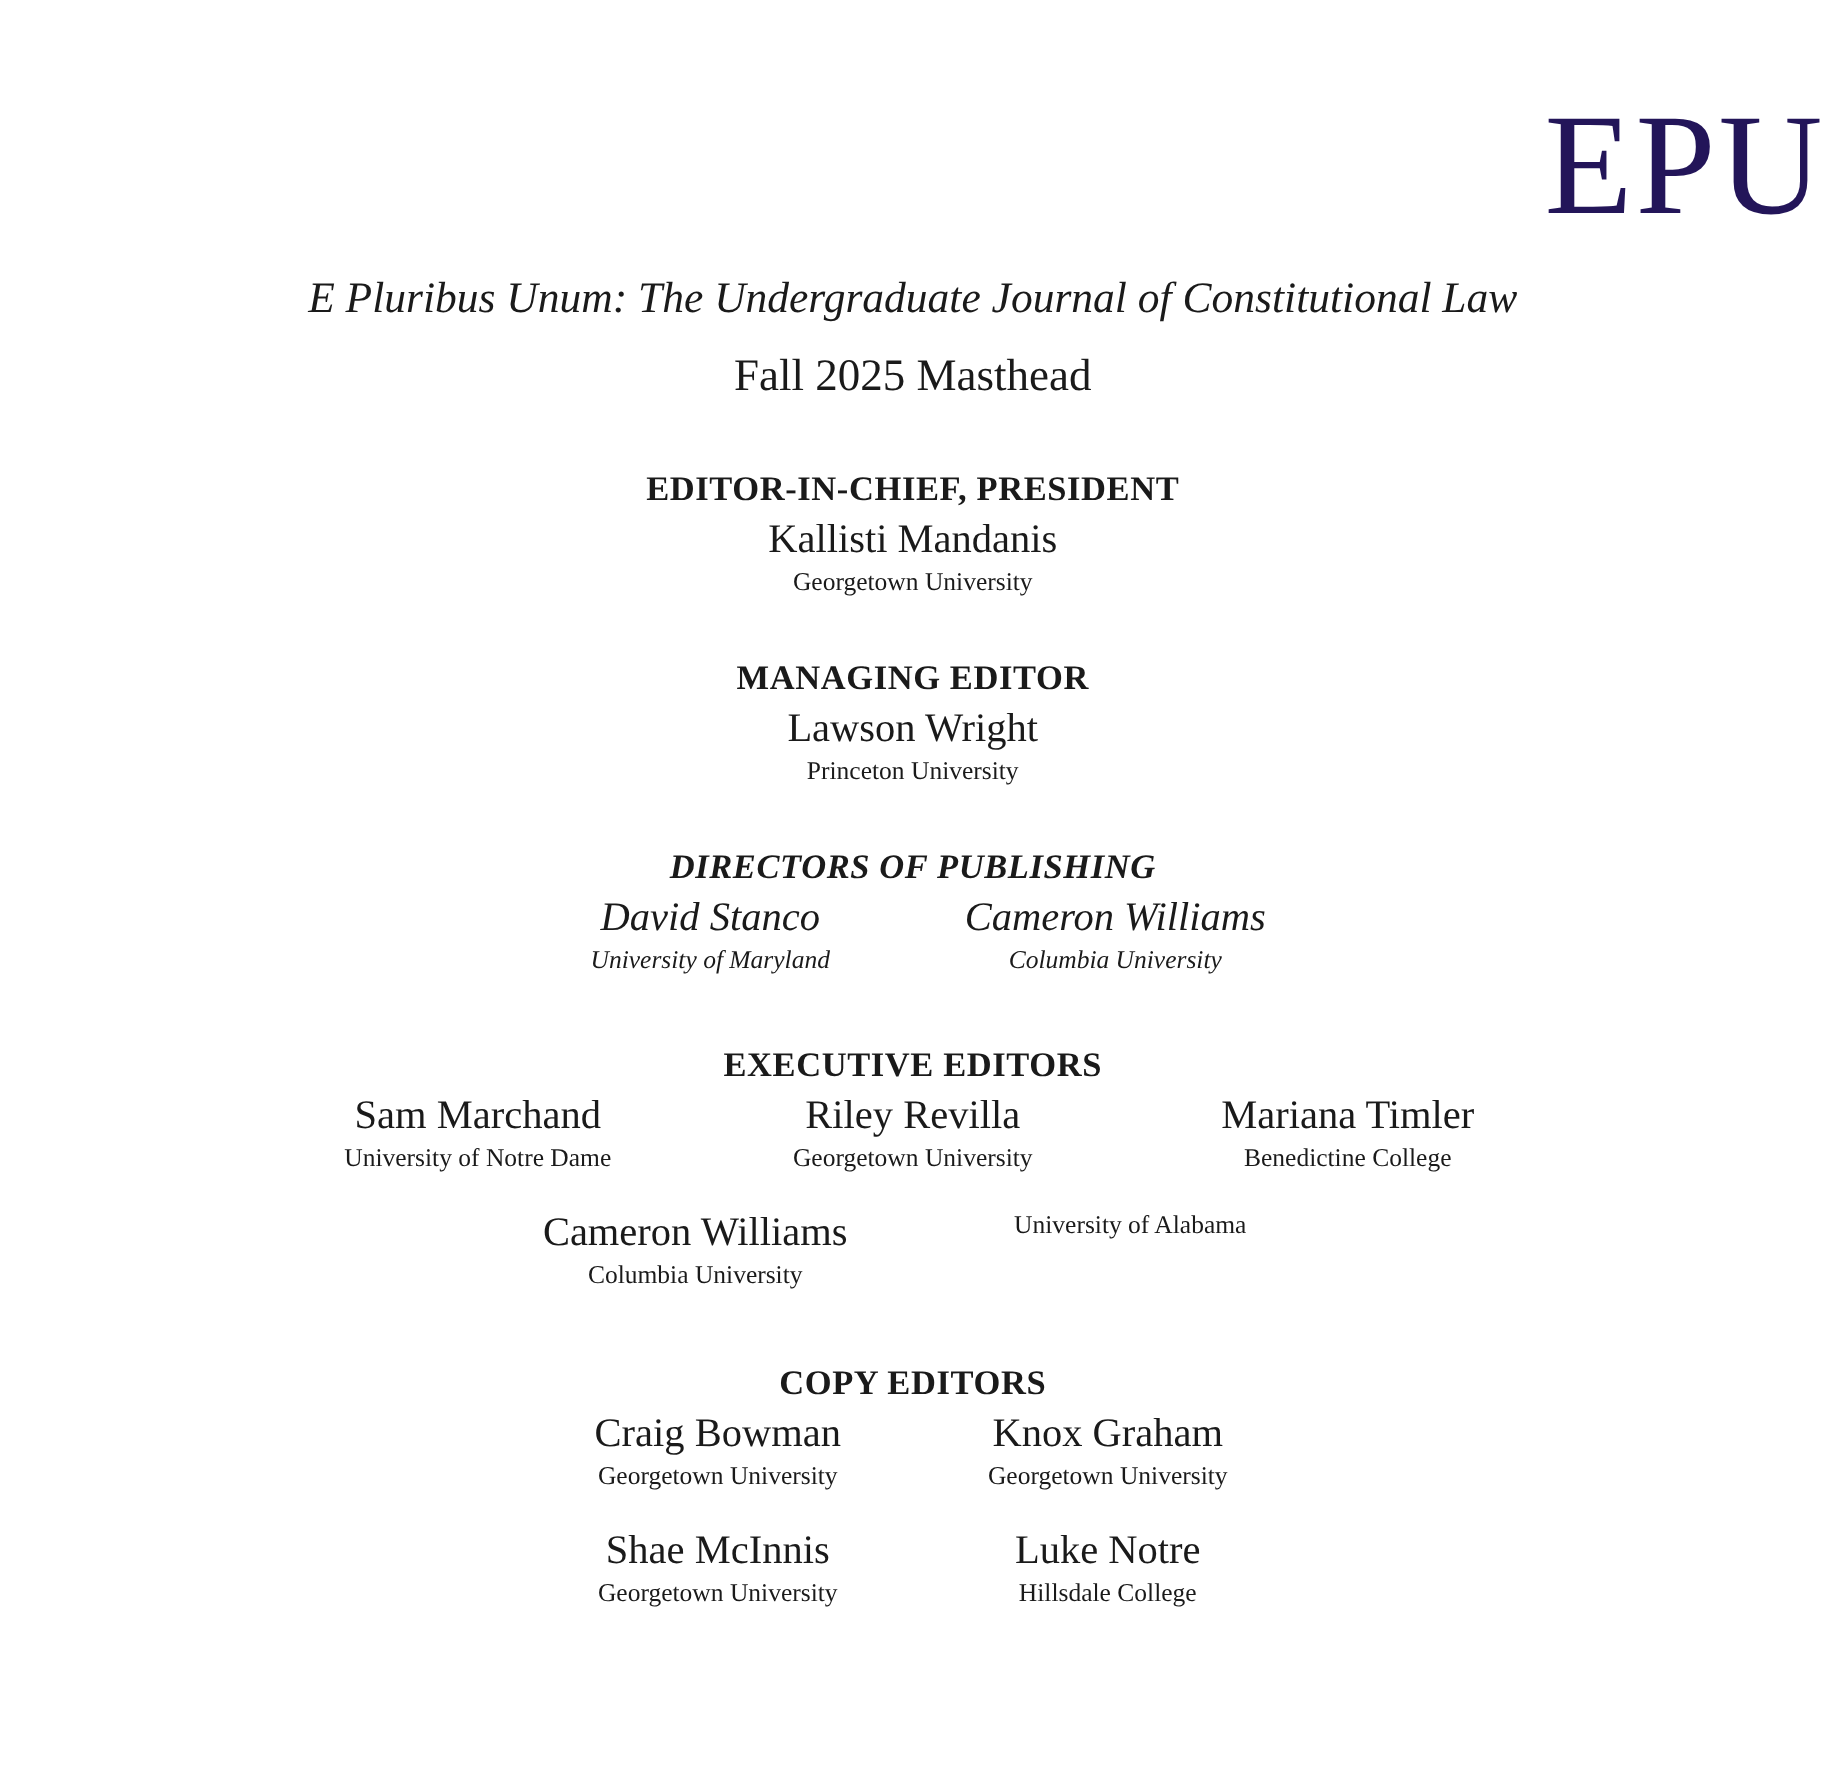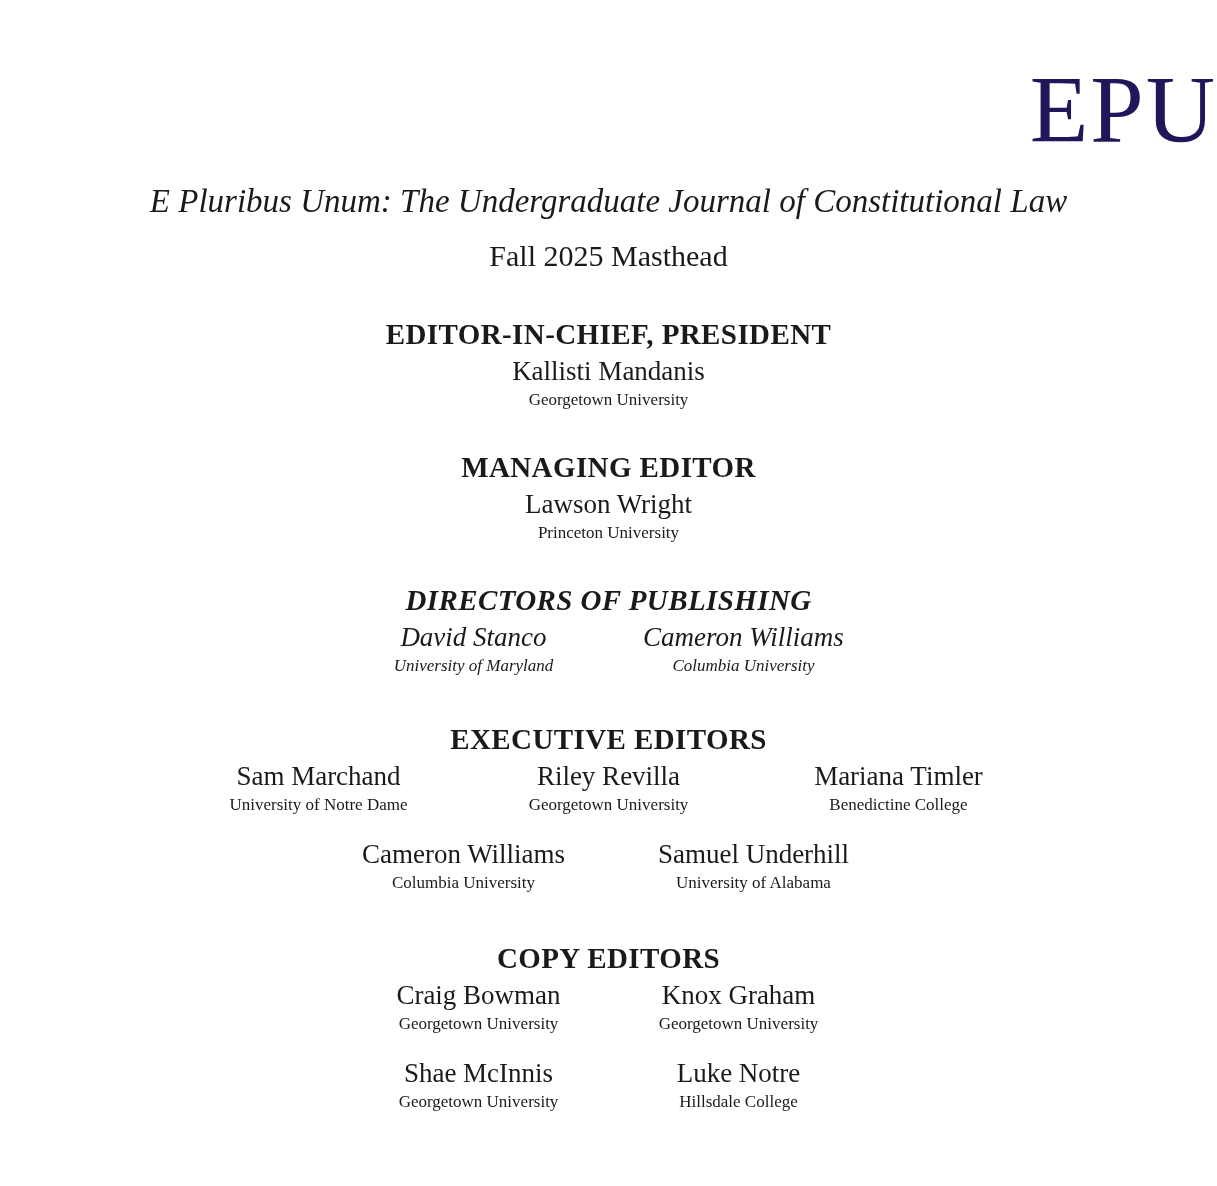--- a/index.html
+++ b/index.html
@@ -27,39 +27,39 @@
     font-size: 96px;
     line-height: 1;
     color: #231559;
     letter-spacing: 2px;
     padding-top: 62px;
     font-weight: 400;
   }
   .journal-title {
     text-align: center;
     font-style: italic;
-    font-size: 33px;
+    font-size: 29px;
     line-height: 1.2;
     margin-top: 24px;
     padding: 0 52px;
     white-space: nowrap;
   }
   .issue-line {
     text-align: center;
     font-size: 30px;
     line-height: 1.2;
     margin-top: 16px;
   }
   .section {
     margin-top: 34px;
   }
   .section-title {
     text-align: center;
     font-weight: bold;
-    font-size: 29px;
+    font-size: 23px;
     letter-spacing: 0.4px;
     margin-bottom: 4px;
   }
   .row {
     display: flex;
     justify-content: center;
     align-items: flex-start;
     margin-top: 2px;
   }
   .person {
@@ -150,21 +150,20 @@
         <div class="name">Mariana Timler</div>
         <div class="school">Benedictine College</div>
       </div>
     </div>
     <div class="row second">
       <div class="person">
         <div class="name">Cameron Williams</div>
         <div class="school">Columbia University</div>
       </div>
       <div class="person">
-        <div class="name">Samuel Underhill</div>
         <div class="school">University of Alabama</div>
       </div>
     </div>
   </div>
 
   <div class="section sec-copy">
     <div class="section-title">COPY EDITORS</div>
     <div class="row first">
       <div class="person">
         <div class="name">Craig Bowman</div>

